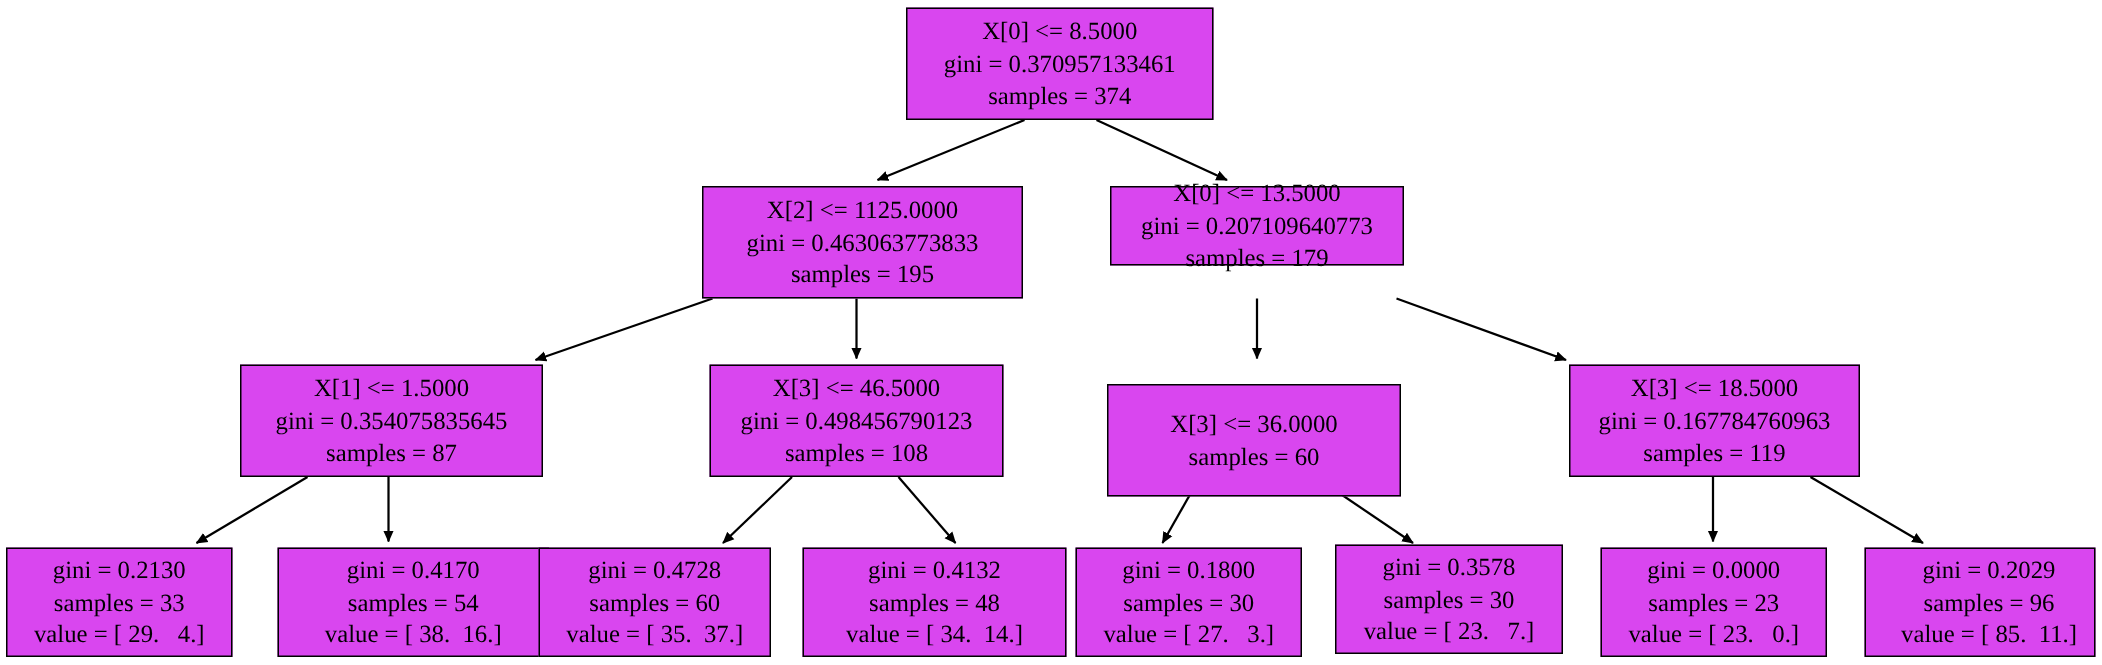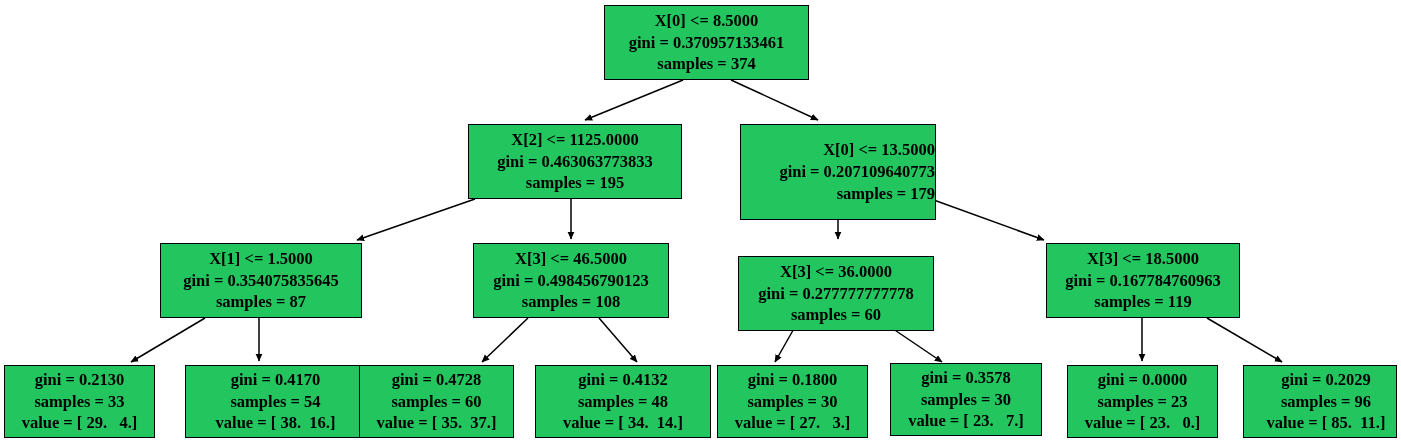--- a/index.html
+++ b/index.html
@@ -20,31 +20,30 @@
     left: 0;
     top: 0;
     width: 1401px;
     height: 443px;
     pointer-events: none;
   }
   .node {
     position: absolute;
     box-sizing: border-box;
     border: 1.6px solid #000000;
-    background: #22c55e;
+    background: #d946ef;
     display: flex;
     flex-direction: column;
     align-items: center;
     justify-content: center;
     line-height: 1.33;
     font-size: 16.5px;
     color: #000000;
     white-space: pre;
     z-index: 2;
-    font-weight: bold;
   }
   .node .line {
     display: block;
     text-align: center;
   }
 </style>
 </head>
 <body>
 
 <div id="canvas">
@@ -69,24 +68,24 @@
         <line x1="800" y1="318" x2="775" y2="362" stroke="#000000" stroke-width="1.5" marker-end="url(#arrow)"></line>
         <line x1="877" y1="318" x2="942" y2="362" stroke="#000000" stroke-width="1.5" marker-end="url(#arrow)"></line>
         <line x1="1142" y1="318" x2="1142" y2="361" stroke="#000000" stroke-width="1.5" marker-end="url(#arrow)"></line>
         <line x1="1207" y1="318" x2="1282" y2="362" stroke="#000000" stroke-width="1.5" marker-end="url(#arrow)"></line>
       </g>
   </svg>
 
   <div id="nodes-group">
       <div class="node" style="left: 604px; top: 5px; width: 205px; height: 75px;"><span class="line">X[0] &lt;= 8.5000</span><span class="line">gini = 0.370957133461</span><span class="line">samples = 374</span></div>
       <div class="node" style="left: 468px; top: 124px; width: 214px; height: 75px; align-items: center;"><span class="line">X[2] &lt;= 1125.0000</span><span class="line">gini = 0.463063773833</span><span class="line">samples = 195</span></div>
-      <div class="node" style="left: 740px; top: 124px; width: 196px; height: 96px; align-items: flex-end;"><span class="line">X[0] &lt;= 13.5000</span><span class="line">gini = 0.207109640773</span><span class="line">samples = 179</span></div>
+      <div class="node" style="left: 740px; top: 124px; width: 196px; height: 53px;"><span class="line">X[0] &lt;= 13.5000</span><span class="line">gini = 0.207109640773</span><span class="line">samples = 179</span></div>
       <div class="node" style="left: 160px; top: 243px; width: 202px; height: 75px;"><span class="line">X[1] &lt;= 1.5000</span><span class="line">gini = 0.354075835645</span><span class="line">samples = 87</span></div>
       <div class="node" style="left: 473px; top: 243px; width: 196px; height: 75px;"><span class="line">X[3] &lt;= 46.5000</span><span class="line">gini = 0.498456790123</span><span class="line">samples = 108</span></div>
-      <div class="node" style="left: 738px; top: 243px; width: 196px; height: 75px; margin-top: 13px;"><span class="line">X[3] &lt;= 36.0000</span><span class="line">gini = 0.277777777778</span><span class="line">samples = 60</span></div>
+      <div class="node" style="left: 738px; top: 243px; width: 196px; height: 75px; margin-top: 13px;"><span class="line">X[3] &lt;= 36.0000</span><span class="line">samples = 60</span></div>
       <div class="node" style="left: 1046px; top: 243px; width: 194px; height: 75px;"><span class="line">X[3] &lt;= 18.5000</span><span class="line">gini = 0.167784760963</span><span class="line">samples = 119</span></div>
       <div class="node" style="left: 4px; top: 365px; width: 151px; height: 73px;"><span class="line">gini = 0.2130</span><span class="line">samples = 33</span><span class="line">value = [ 29.   4.]</span></div>
       <div class="node" style="left: 185px; top: 365px; width: 181px; height: 73px; justify-content: center;"><span class="line">gini = 0.4170</span><span class="line">samples = 54</span><span class="line">value = [ 38.  16.]</span></div>
       <div class="node" style="left: 359px; top: 365px; width: 155px; height: 73px;"><span class="line">gini = 0.4728</span><span class="line">samples = 60</span><span class="line">value = [ 35.  37.]</span></div>
       <div class="node" style="left: 535px; top: 365px; width: 176px; height: 73px;"><span class="line">gini = 0.4132</span><span class="line">samples = 48</span><span class="line">value = [ 34.  14.]</span></div>
       <div class="node" style="left: 717px; top: 365px; width: 151px; height: 73px;"><span class="line">gini = 0.1800</span><span class="line">samples = 30</span><span class="line">value = [ 27.   3.]</span></div>
       <div class="node" style="left: 890px; top: 363px; width: 152px; height: 73px;"><span class="line">gini = 0.3578</span><span class="line">samples = 30</span><span class="line">value = [ 23.   7.]</span></div>
       <div class="node" style="left: 1067px; top: 365px; width: 151px; height: 73px;"><span class="line">gini = 0.0000</span><span class="line">samples = 23</span><span class="line">value = [ 23.   0.]</span></div>
       <div class="node" style="left: 1243px; top: 365px; width: 154px; height: 73px; padding-left: 12px;"><span class="line">gini = 0.2029</span><span class="line">samples = 96</span><span class="line">value = [ 85.  11.]</span></div>
     </div>

